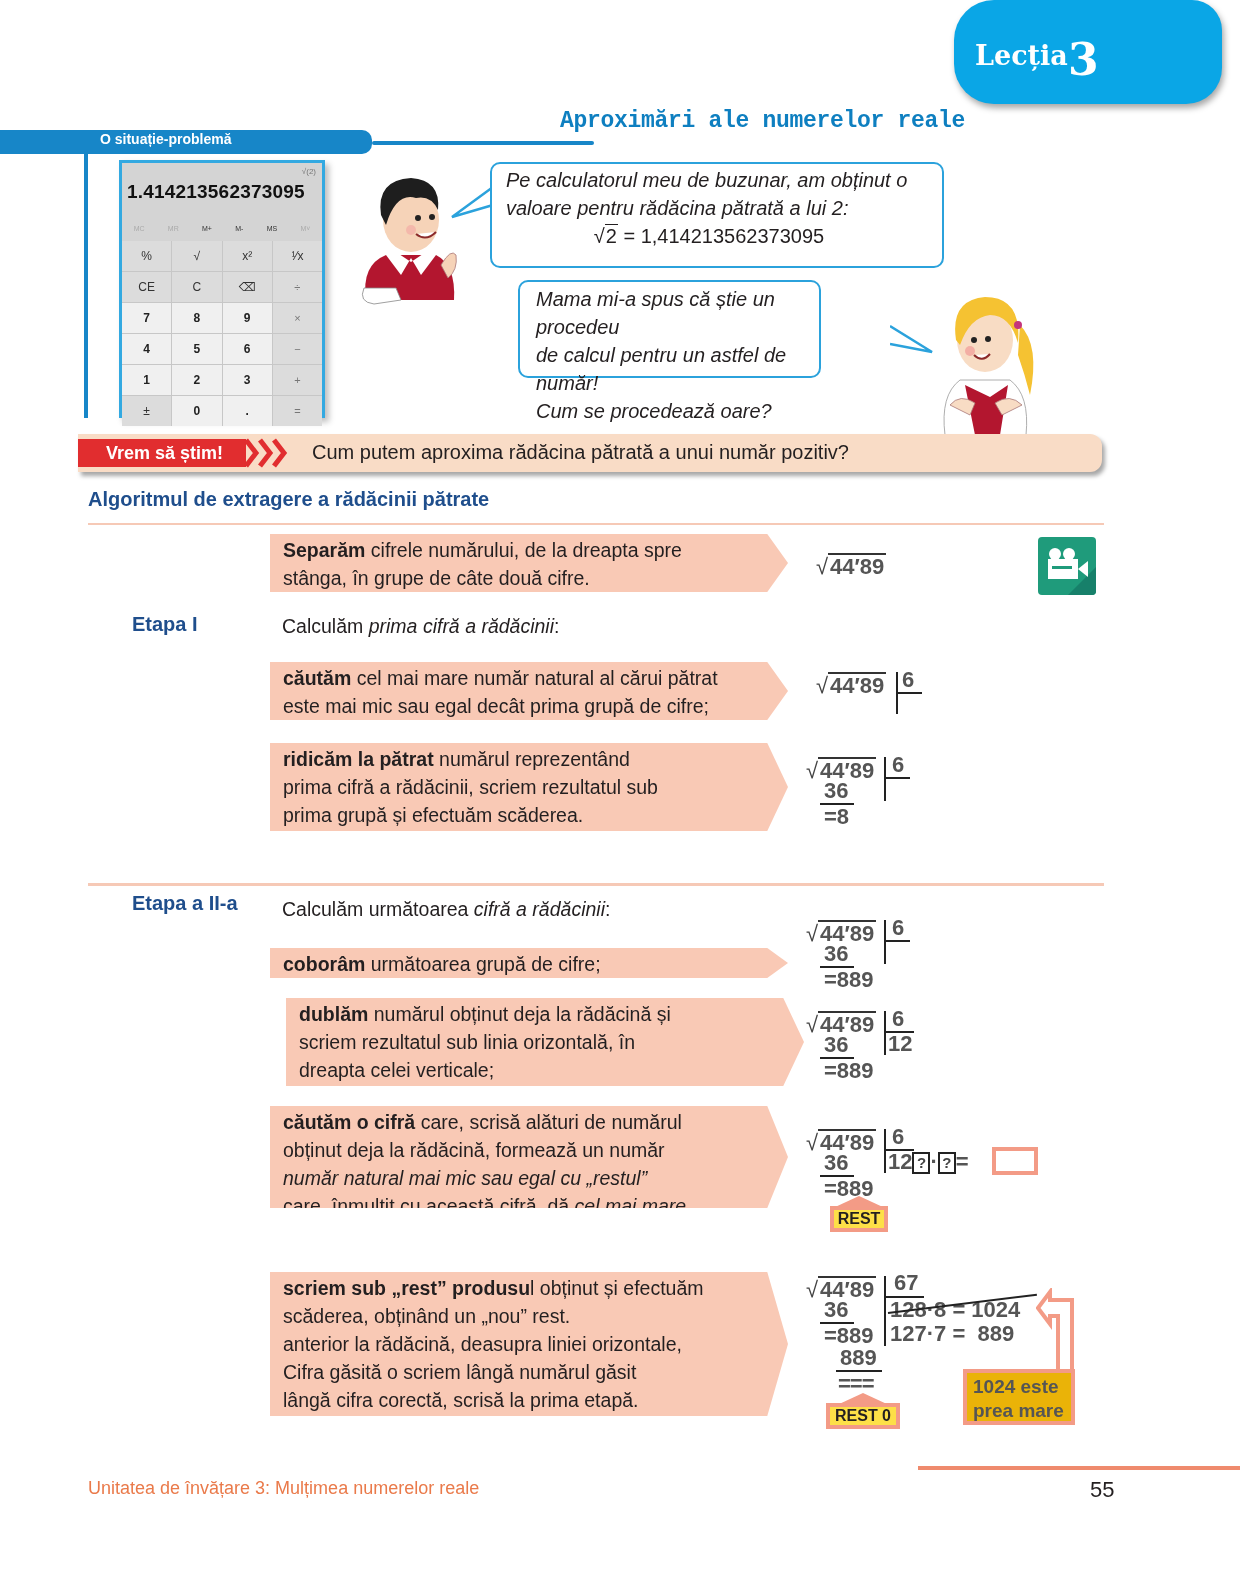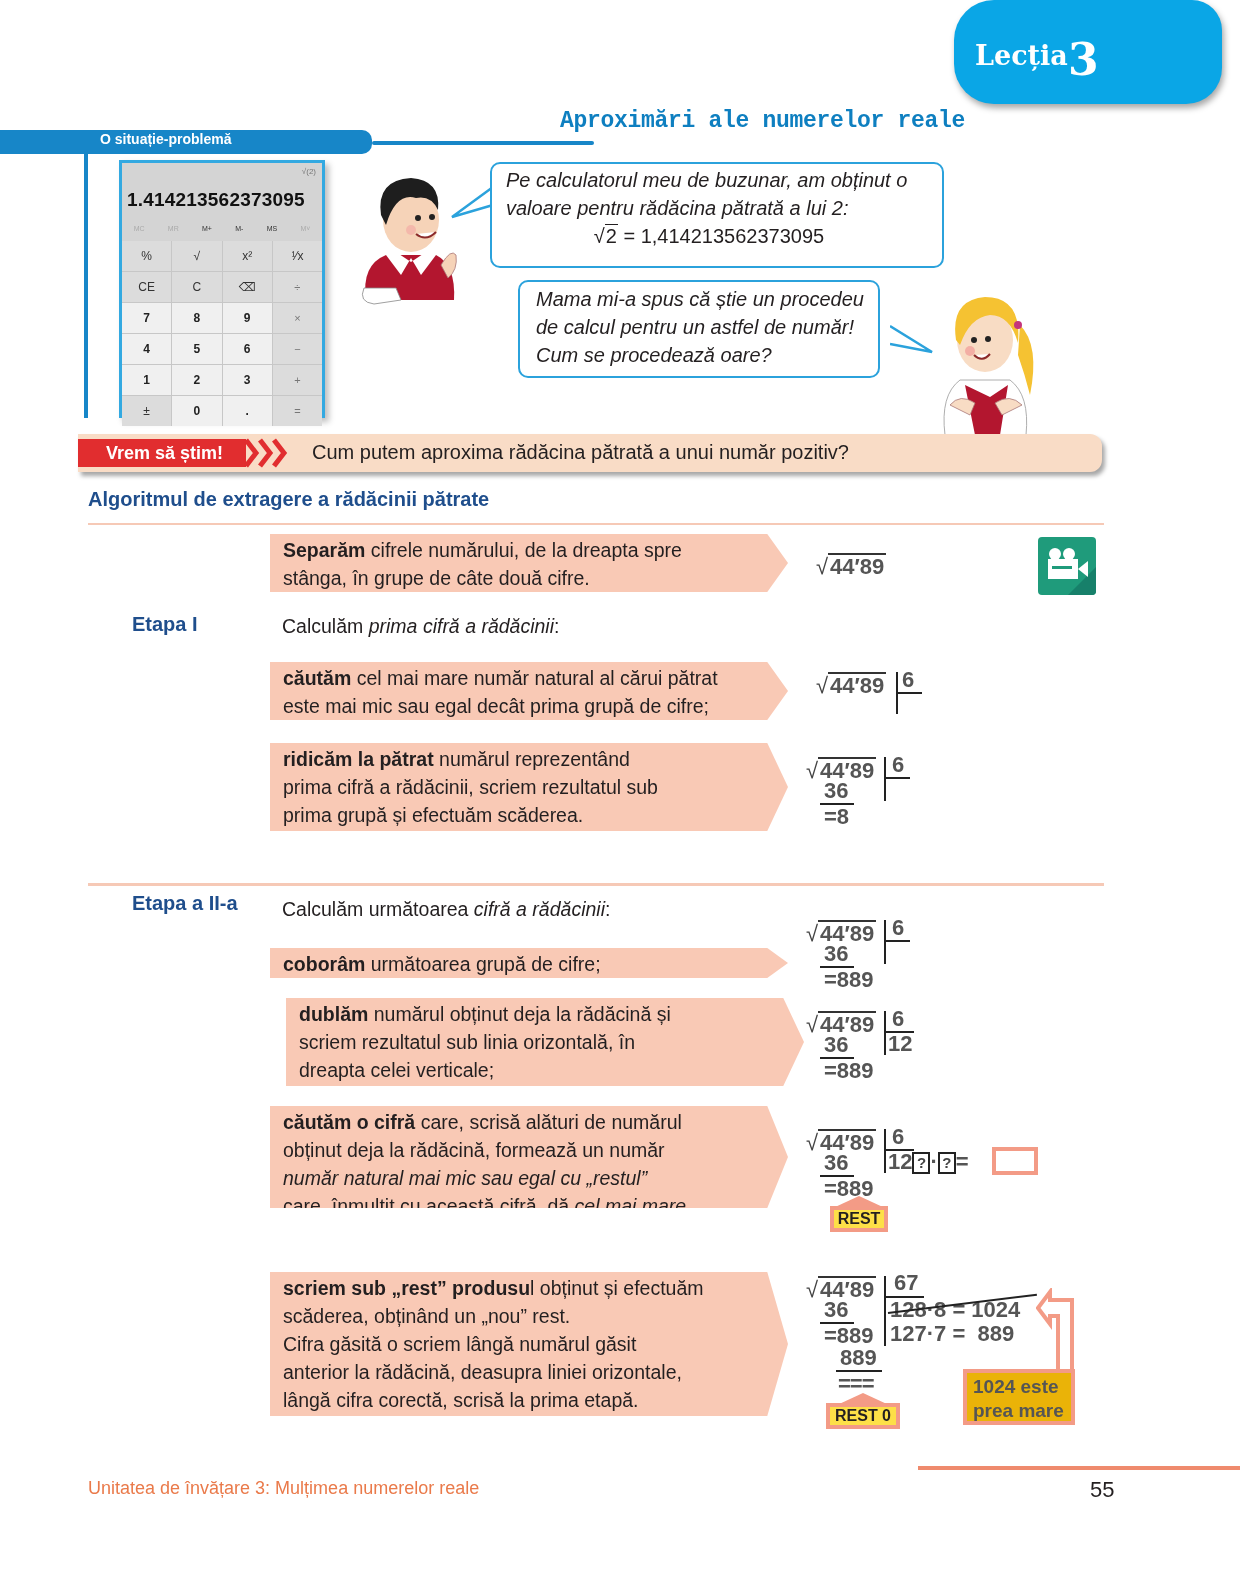--- a/index.html
+++ b/index.html
@@ -16,36 +16,36 @@
 
   
   .sit-bar { left: 0; top: 130px; width: 372px; height: 24px; background: #1786c8; border-radius: 0 10px 10px 0; }
   .sit-bar-label { left: 100px; top: 131px; color: #fff; font-weight: bold; font-size: 14px; }
   .sit-line { left: 372px; top: 141px; width: 222px; height: 4px; background: #1786c8; border-radius: 2px; }
   .sit-vline { left: 84px; top: 154px; width: 4px; height: 264px; background: #1786c8; }
 
   
   .calc { left: 119px; top: 160px; width: 206px; height: 258px; border: 3px solid #33a9e1; background: #d4d4d4; box-shadow: 4px 4px 6px rgba(0,0,0,0.25); }
   .calc-expr { position: absolute; right: 6px; top: 4px; font-size: 8px; color: #777; }
-  .calc-display { position: absolute; left: 5px; top: 18px; font-size: 19px; font-weight: bold; color: #111; letter-spacing: 0.2px; margin-top: 8px; }
+  .calc-display { position: absolute; left: 5px; top: 18px; font-size: 19px; font-weight: bold; color: #111; letter-spacing: 0.2px; }
   .calc-mem { position: absolute; left: 0; top: 62px; width: 100%; display: flex; justify-content: space-around; font-size: 7px; color: #aaa; }
   .calc-mem span.dark { color: #333; }
   .calc-grid { position: absolute; left: 0; top: 78px; width: 100%; display: grid; grid-template-columns: repeat(4, 1fr); grid-auto-rows: 30px; gap: 1px; background: #c7c7c7; }
   .calc-key { display: flex; align-items: center; justify-content: center; font-size: 12px; background: #dcdcdc; color: #333; }
   .calc-key.num { background: #f0f0f0; font-weight: bold; color: #222; }
   .calc-key.op { color: #777; font-size: 11px; }
 
   
   .boy { left: 356px; top: 170px; width: 110px; height: 140px; }
   .girl { left: 930px; top: 285px; width: 110px; height: 150px; }
 
   
   .bubble { border: 2.5px solid #2ba2dc; border-radius: 10px; background: #fff; font-style: italic; font-size: 20px; line-height: 28px; color: #231f20; }
   .bubble1 { left: 490px; top: 162px; width: 454px; height: 106px; padding: 2px 0 0 14px; }
-  .bubble2 { left: 518px; top: 280px; width: 362px; height: 98px; padding: 3px 0 0 16px; }
+  .bubble2 { left: 518px; top: 280px; width: 303px; height: 98px; padding: 3px 0 0 16px; }
   .bubble-formula { font-style: normal; text-align: center; padding-right: 30px; }
   .sqrt-inline { display: inline-block; border-top: 1.6px solid #231f20; padding: 0 1px; line-height: 22px; }
 
   
   .vrem-band { left: 78px; top: 434px; width: 1024px; height: 38px; background: #f9dcc6; border-radius: 0 12px 12px 0; box-shadow: 3px 4px 4px rgba(0,0,0,0.35); }
   .vrem-tag { left: 78px; top: 439px; width: 168px; height: 28px; background: #e12d2f; color: #fff; font-weight: bold; font-size: 18px; line-height: 28px; padding-left: 28px; }
   .vrem-chevrons { left: 244px; top: 438px; width: 50px; height: 30px; }
   .vrem-question { left: 312px; top: 441px; font-size: 20px; color: #231f20; }
 
   
@@ -268,22 +268,22 @@
   <div><b>căutăm o cifră</b><span> care, scrisă alături de numărul</span></div>
   <div>obținut deja la rădăcină, formează un număr</div>
   <div><i>număr natural mai mic sau egal cu „restul”</i></div>
   <div><span>care, înmulțit cu această cifră, dă </span><i>cel mai mare</i></div>
   <div>obținut la etapa anterioară;</div>
 </div>
 
 <div class="abs step" style="left:270px;top:1272px;width:518px;height:144px">
   <div><b>scriem sub „rest” produsu</b><span>l obținut și efectuăm</span></div>
   <div>scăderea, obținând un „nou” rest.</div>
+  <div>anterior la rădăcină, deasupra liniei orizontale,</div>
   <div>Cifra găsită o scriem lângă numărul găsit</div>
-  <div>anterior la rădăcină, deasupra liniei orizontale,</div>
   <div>lângă cifra corectă, scrisă la prima etapă.</div>
 </div>
 
 <div class="abs math" style="left:806px;top:920px;width:120px;height:80px">
   <span class="rad-sign">√</span><span class="rad-body">44′89</span>
   <span class="abs" style="left:86px;top:-4px">6</span>
   <div class="vline" style="left:78px;top:0;height:44px"></div>
   <div class="hline" style="left:78px;top:20px;width:26px"></div>
   <span class="abs" style="left:18px;top:22px">36</span>
   <div class="hline" style="left:14px;top:46px;width:34px"></div>

